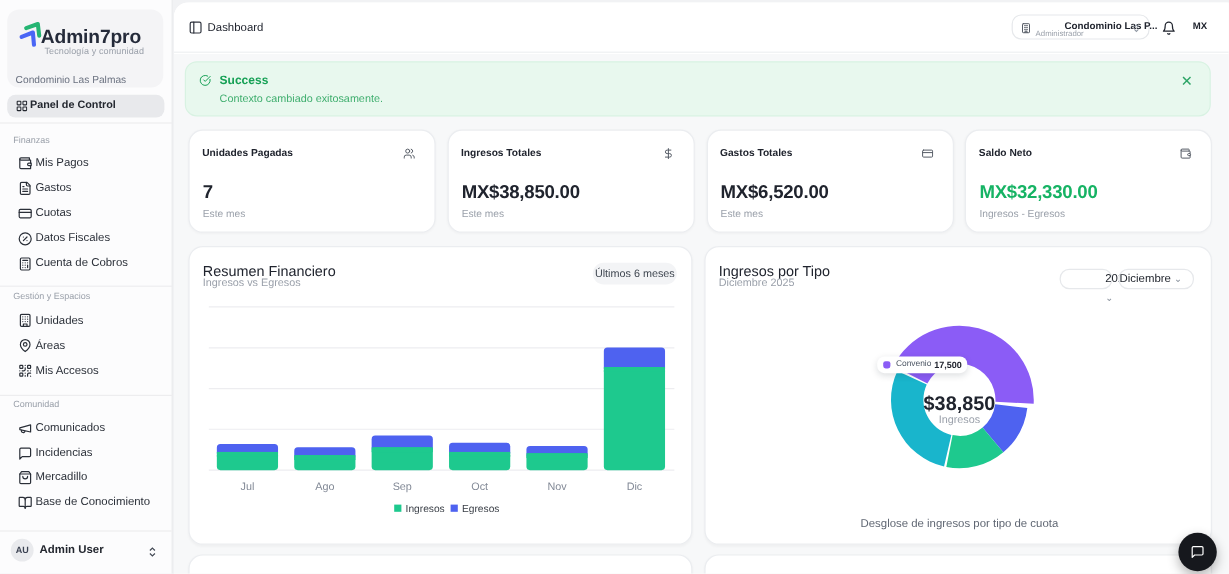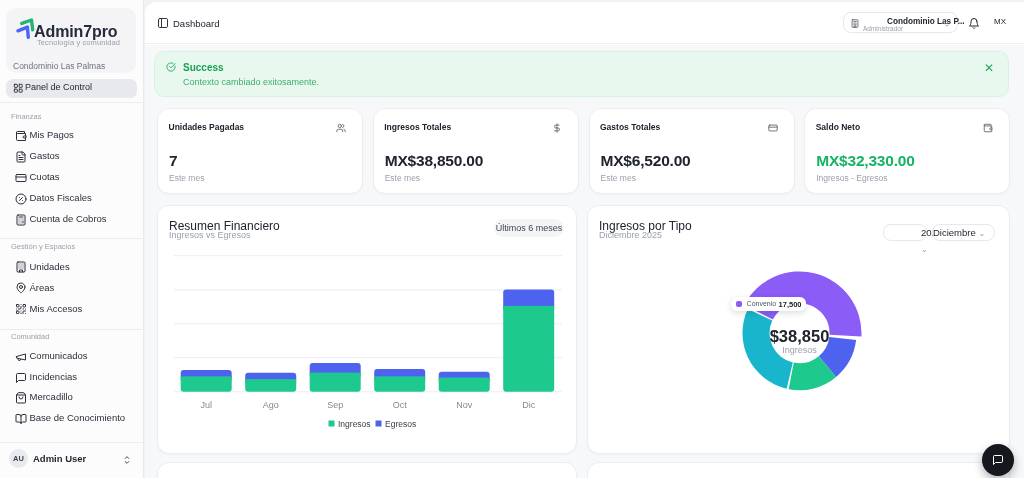--- a/index.html
+++ b/index.html
@@ -4,21 +4,21 @@
 <style>
 * { margin:0; padding:0; box-sizing:border-box; }
 html,body { width:1024px; height:478px; overflow:hidden; font-family:"Liberation Sans", sans-serif; background:#f1f2f4; }
 .sidebar { position:absolute; left:0; top:0; width:144px; height:478px; background:#fcfcfd; border-right:1px solid #e9eaec; }
 .logobox { position:absolute; left:6px; top:8px; width:130px; height:65px; background:#f4f4f6; border-radius:10px; }
 .logorow { position:absolute; left:10px; top:10px; }
 .logoname { position:absolute; left:28px; top:15px; font-size:16px; font-weight:bold; color:#252b3a; letter-spacing:-0.1px; }
 .logotag { position:absolute; left:31px; top:30px; font-size:7.5px; letter-spacing:0.1px; color:#9aa0aa; }
 .condoname { position:absolute; left:7px; top:53px; font-size:8.5px; color:#6b7280; font-weight:500; }
 .activeitem { position:absolute; left:6px; top:79px; width:131px; height:19px; background:#e8e9ec; border-radius:7px; }
-.activeitem span { position:absolute; left:19px; top:3px; font-size:9px; color:#23272f; font-weight:400; }
+.activeitem span { position:absolute; left:19px; top:3px; font-size:9px; color:#23272f; font-weight:700; }
 .sep { position:absolute; left:0; width:144px; border-top:1px solid #ededef; }
 .slabel { position:absolute; left:11px; font-size:7.5px; color:#9aa0aa; font-weight:500; }
 .sitem { position:absolute; left:15px; font-size:9.5px; color:#2a2f38; font-weight:500; }
 .sitem svg { vertical-align:-2.5px; margin-right:2.5px; }
 .sitem .t { position:relative; top:-1px; }
 .userrow { position:absolute; left:0; bottom:0; width:143px; height:36px; border-top:1px solid #ededef; }
 .avatar { position:absolute; left:9px; top:5.5px; width:19px; height:19px; border-radius:50%; background:#e9eaed; text-align:center; font-size:7.5px; font-weight:bold; color:#3b4252; line-height:19px; }
 .uname { position:absolute; left:33px; top:10px; font-size:9.5px; font-weight:600; color:#23272f; }
 
 .mainpanel { position:absolute; left:145px; top:2px; width:879px; height:476px; background:#ffffff; border-top-left-radius:12px; overflow:hidden; }
@@ -147,21 +147,21 @@
       <div style="position:absolute;left:19px;top:3.5px;font-size:8.2px;font-weight:bold;color:#20242e;white-space:nowrap;margin-left:24px;">Condominio Las P...</div>
       <div style="position:absolute;left:19px;top:12px;font-size:6.5px;color:#9aa0aa;">Administrador</div>
       <svg style="position:absolute;right:6px;top:6px" width="8" height="9" viewBox="0 0 24 24" fill="none" stroke="#9098a3" stroke-width="2.6">
           <path d="M7 9l5-5 5 5M7 15l5 5 5-5"></path>
         </svg>
     </div>
     <svg style="position:absolute;right:44px;top:15px" width="12" height="13" viewBox="0 0 24 24" fill="none" stroke="#20242e" stroke-width="2" stroke-linecap="round" stroke-linejoin="round">
         <path d="M18 8a6 6 0 0 0-12 0c0 7-3 9-3 9h18s-3-2-3-9"></path>
         <path d="M13.7 21a2 2 0 0 1-3.4 0"></path>
       </svg>
-    <div style="position:absolute;right:18px;top:15px;font-size:8px;font-weight:normal;color:#20242e;margin-left:12px;">MX</div>
+    <div style="position:absolute;right:18px;top:15px;font-size:8px;font-weight:bold;color:#20242e;margin-left:12px;">MX</div>
   </div>
   <div class="content">
     <div class="alert">
       <svg style="position:absolute;left:11px;top:10px" width="10" height="10" viewBox="0 0 24 24" fill="none" stroke="#17a156" stroke-width="2" stroke-linecap="round" stroke-linejoin="round">
           <path d="M21.8 10A10 10 0 1 1 17 3.3"></path>
           <path d="M9 11l3 3L22 4"></path>
         </svg>
       <div class="ttl">Success</div>
       <div class="sub">Contexto cambiado exitosamente.</div>
       <div class="x">✕</div>
@@ -265,20 +265,21 @@
         <path d="M248.1 170.9 A57 57 0 0 1 200.6 183.2 L205.8 156.6 A30 30 0 0 0 230.8 150.2 Z" fill="#1ec98e"></path>
         <path d="M198.7 182.7 A57 57 0 0 1 159.8 103.1 L184.3 114.5 A30 30 0 0 0 204.8 156.4 Z" fill="#19b5cc"></path>
         <text x="211.5" y="135.5" font-family="Liberation Sans, sans-serif" font-size="16.5" font-weight="bold" fill="#20242e" text-anchor="middle">$38,850</text>
         <text x="211.5" y="146.5" font-family="Liberation Sans, sans-serif" font-size="9" fill="#9aa0aa" text-anchor="middle">Ingresos</text>
       </svg>
       <div style="position:absolute;left:142.6px;top:91.2px;width:75px;height:14px;background:#fff;border-radius:6px;box-shadow:0 2px 6px rgba(16,24,40,0.15);">
         <span style="position:absolute;left:5.5px;top:4px;width:6px;height:6px;background:#8b5cf6;border-radius:2px;"></span>
         <span style="position:absolute;left:16px;top:3.5px;font-size:7px;color:#4b5563;">Convenio</span>
         <span style="position:absolute;left:48px;top:3px;font-size:7.5px;font-weight:bold;color:#20242e;">17,500</span>
       </div>
+      <div style="position:absolute;left:0;top:225px;width:423px;text-align:center;font-size:9.5px;color:#5f6672;">Desglose de ingresos por tipo de cuota</div>
     </div>
     <div class="card" style="left:12px;top:417px;width:420px;height:60px;"></div>
     <div class="card" style="left:442px;top:417px;width:423px;height:60px;"></div>
   </div>
 </div>
 <div style="position:absolute;left:982px;top:444px;width:32px;height:32px;border-radius:50%;background:#16181d;box-shadow:0 4px 10px rgba(0,0,0,0.3);">
   <svg style="position:absolute;left:10px;top:10px" width="12" height="12" viewBox="0 0 24 24" fill="none" stroke="#fff" stroke-width="2" stroke-linecap="round" stroke-linejoin="round">
       <path d="M21 15a2 2 0 0 1-2 2H7l-4 4V5a2 2 0 0 1 2-2h14a2 2 0 0 1 2 2z"></path>
     </svg>
 </div>

